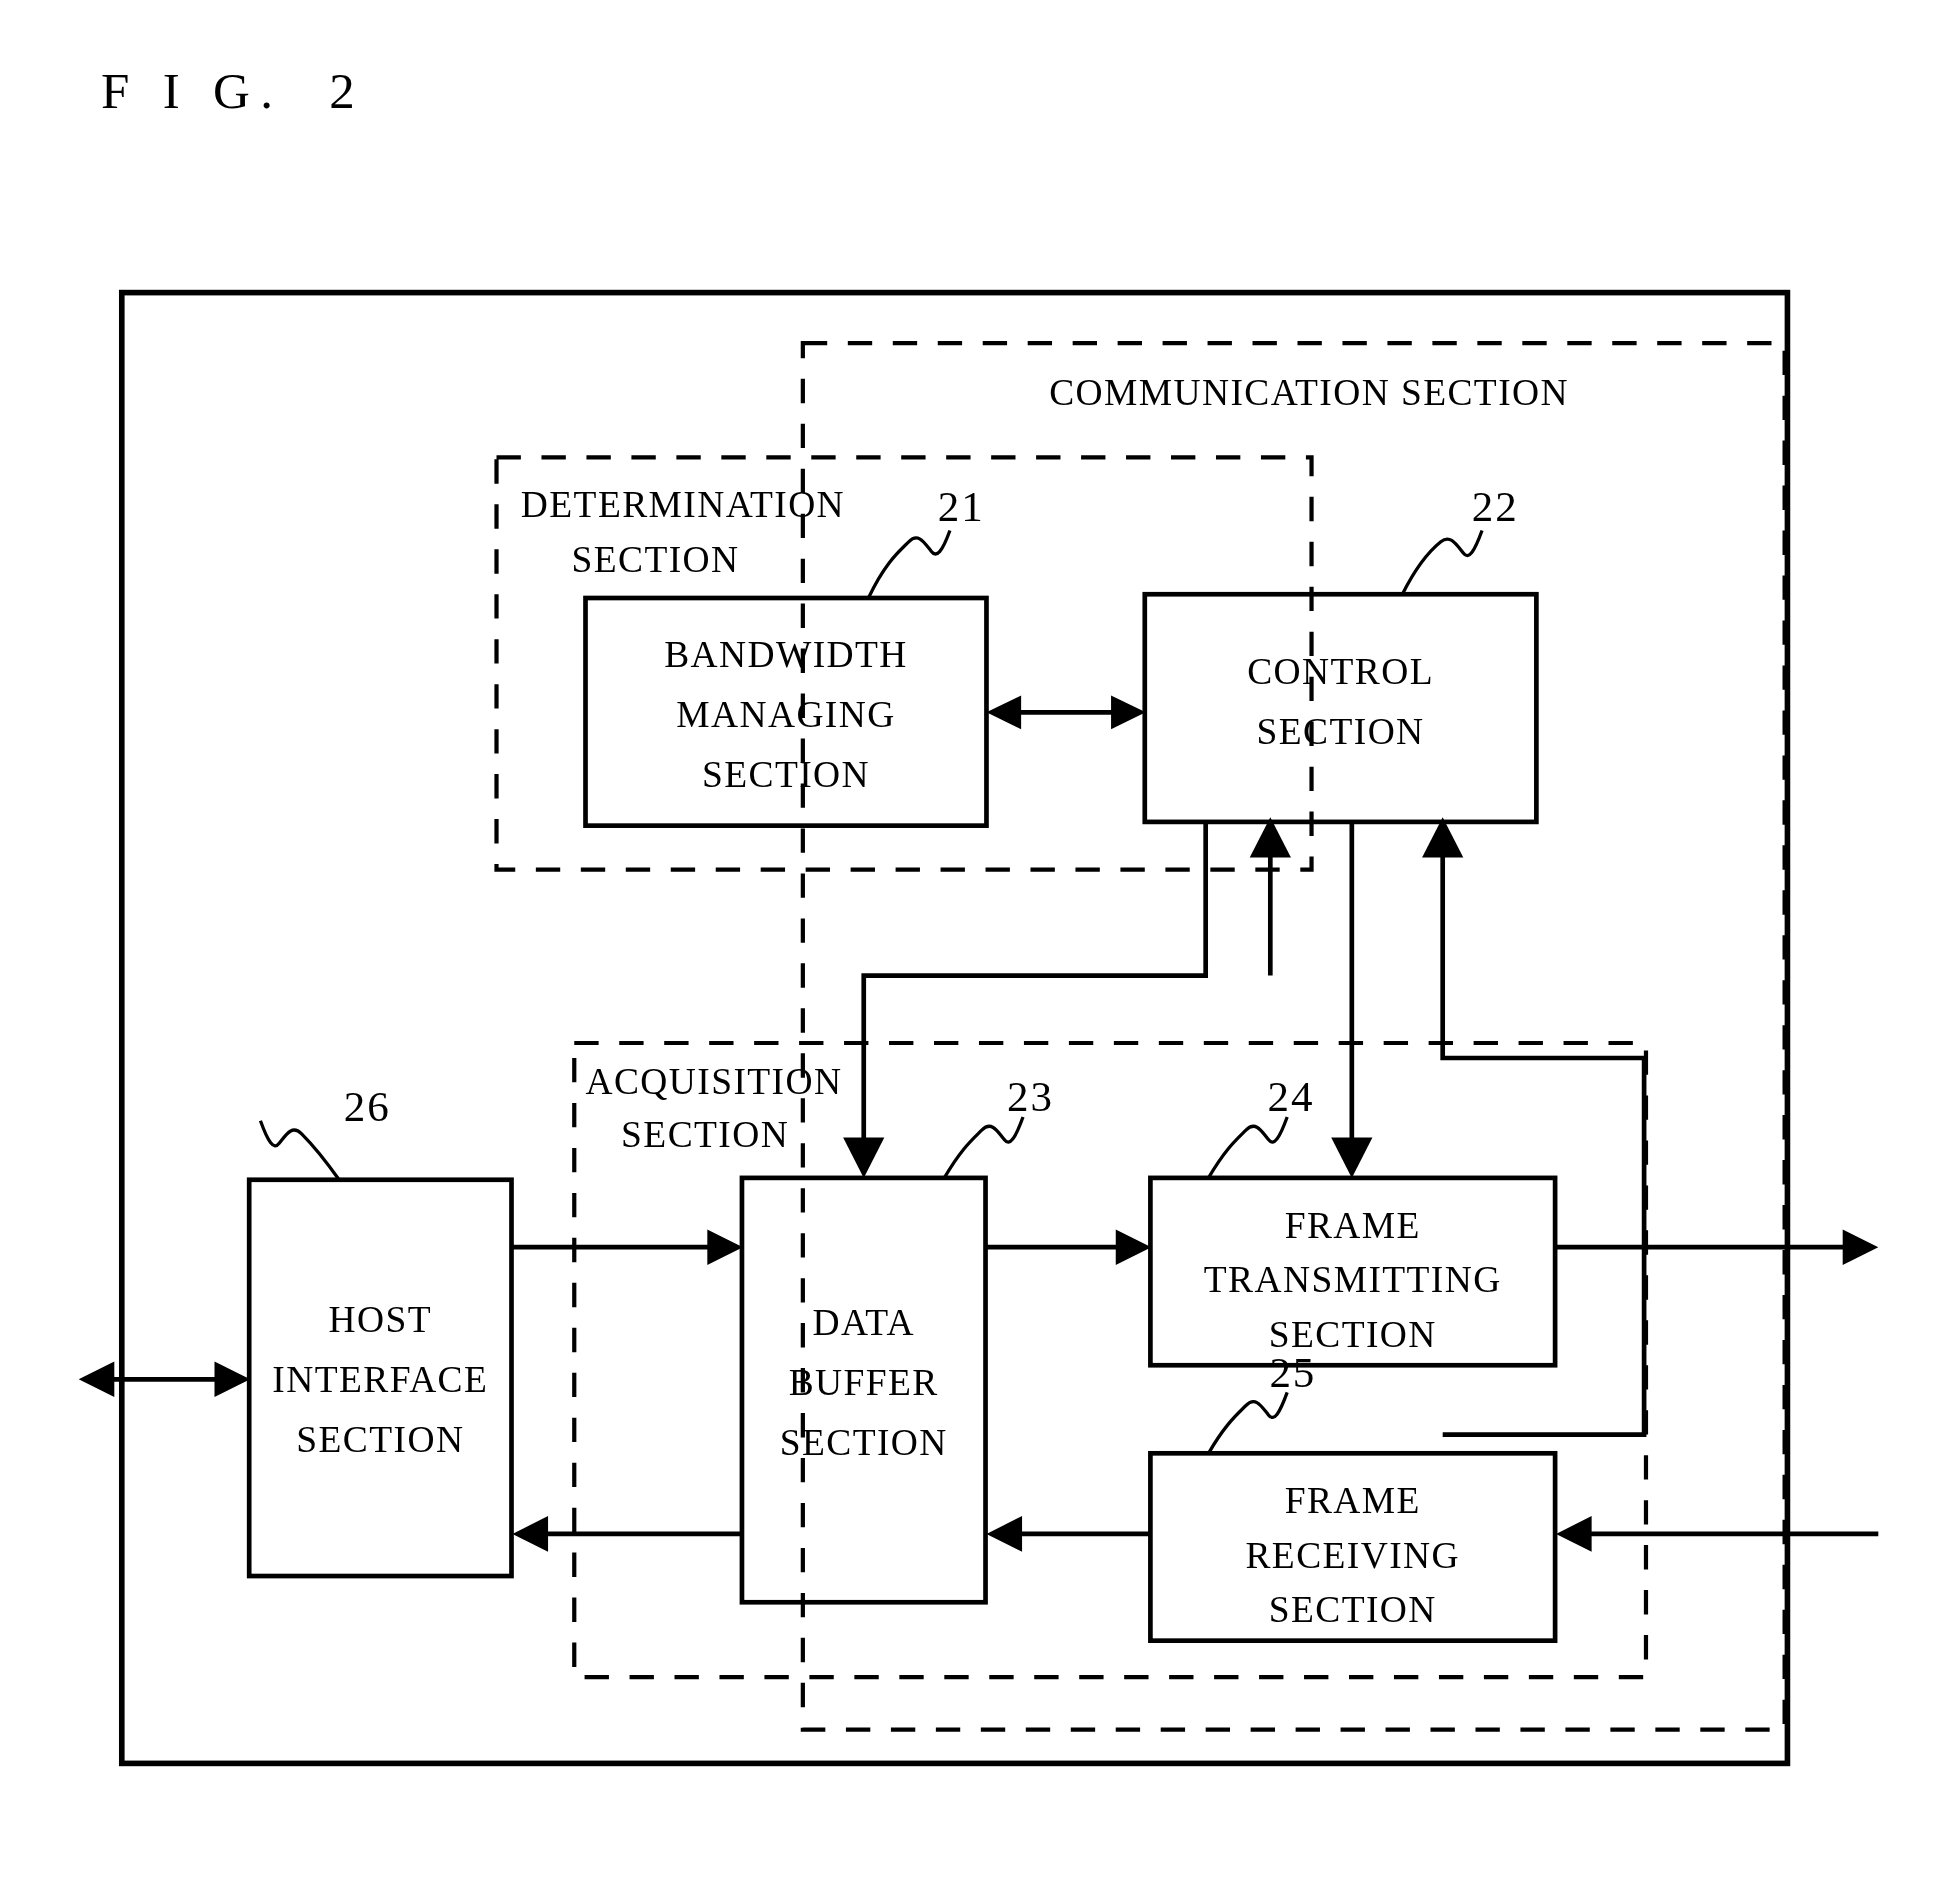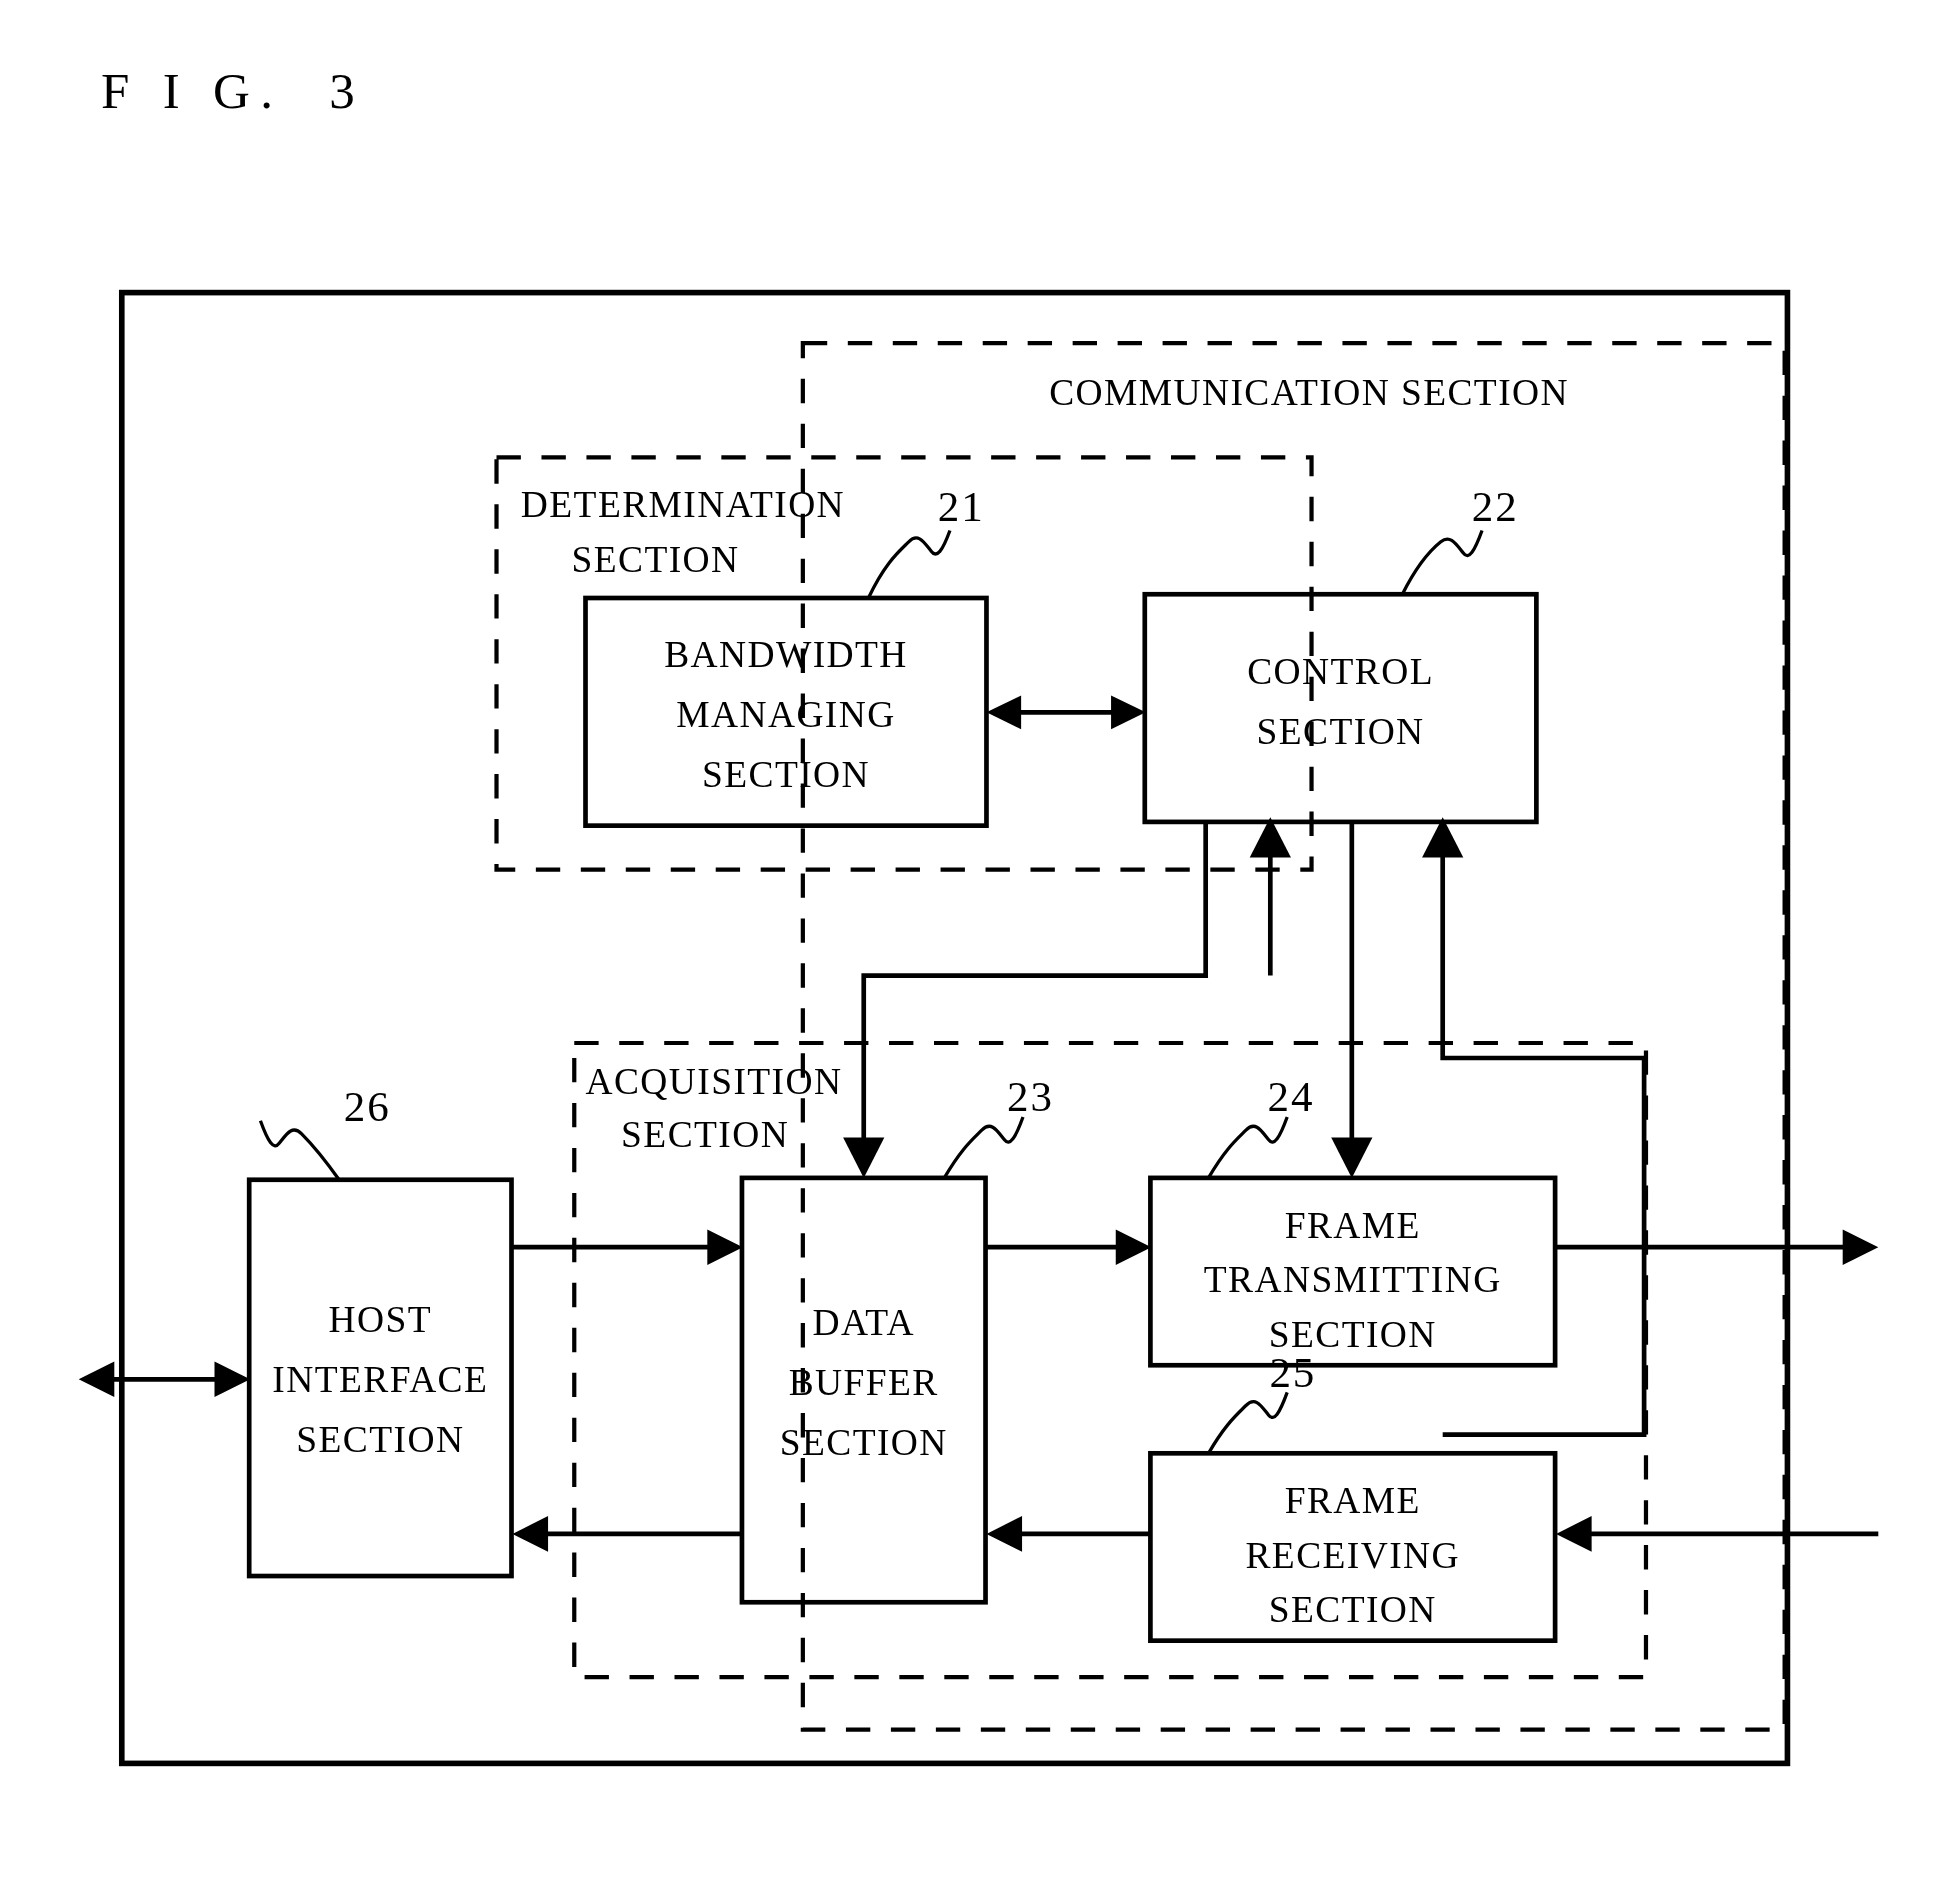--- a/index.html
+++ b/index.html
@@ -85,21 +85,21 @@
   .arrowhead {
     fill: #000000;
     stroke: none;
   }
 </style>
 </head>
 <body>
 
 <div id="figure-root">
 
-  <div class="fig-title">F I G.  3</div>
+  <div class="fig-title">F I G.  2</div>
 
   <svg id="diagram" viewBox="0 0 2089 2004">
 
     <rect class="outer-rect" x="130" y="312" width="1778" height="1570"></rect>
 
     <rect class="dashed-rect" x="857" y="366" width="1048" height="1480"></rect>
     <text class="group-label" x="1120" y="432">COMMUNICATION SECTION</text>
 
     <rect class="dashed-rect" x="530" y="488" width="870" height="440"></rect>
     <text class="group-label" x="556" y="552">DETERMINATION</text>

